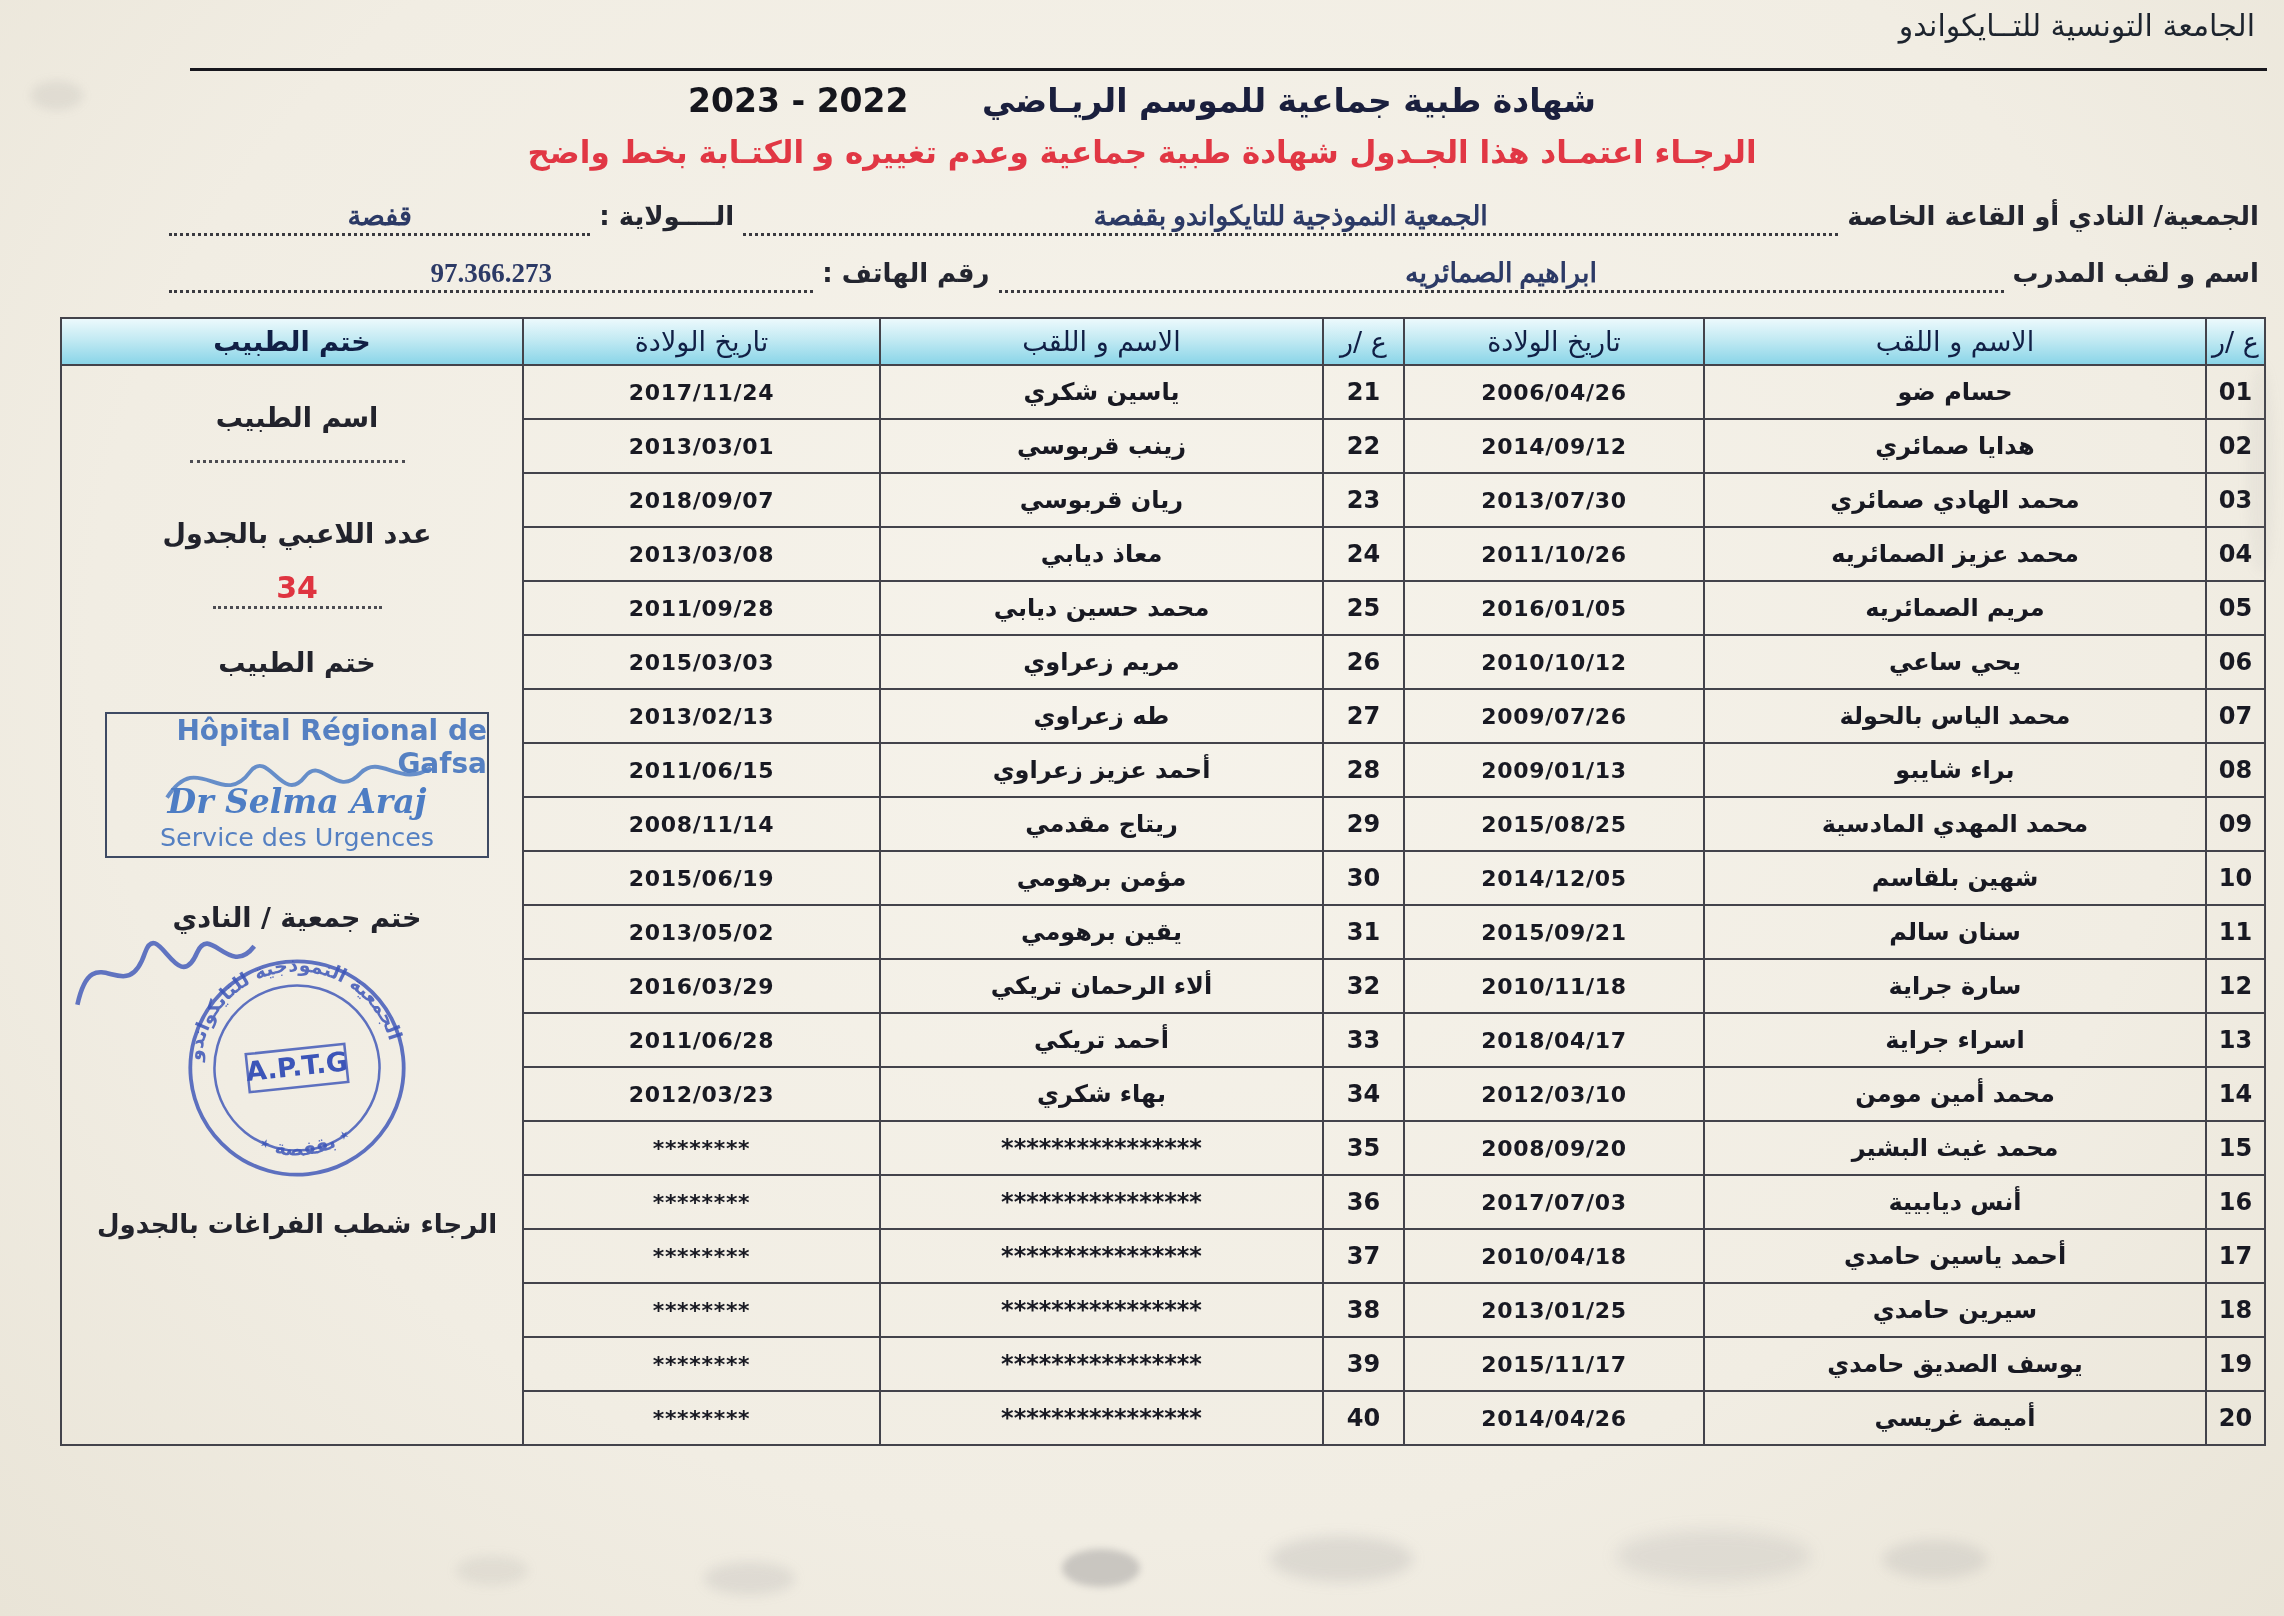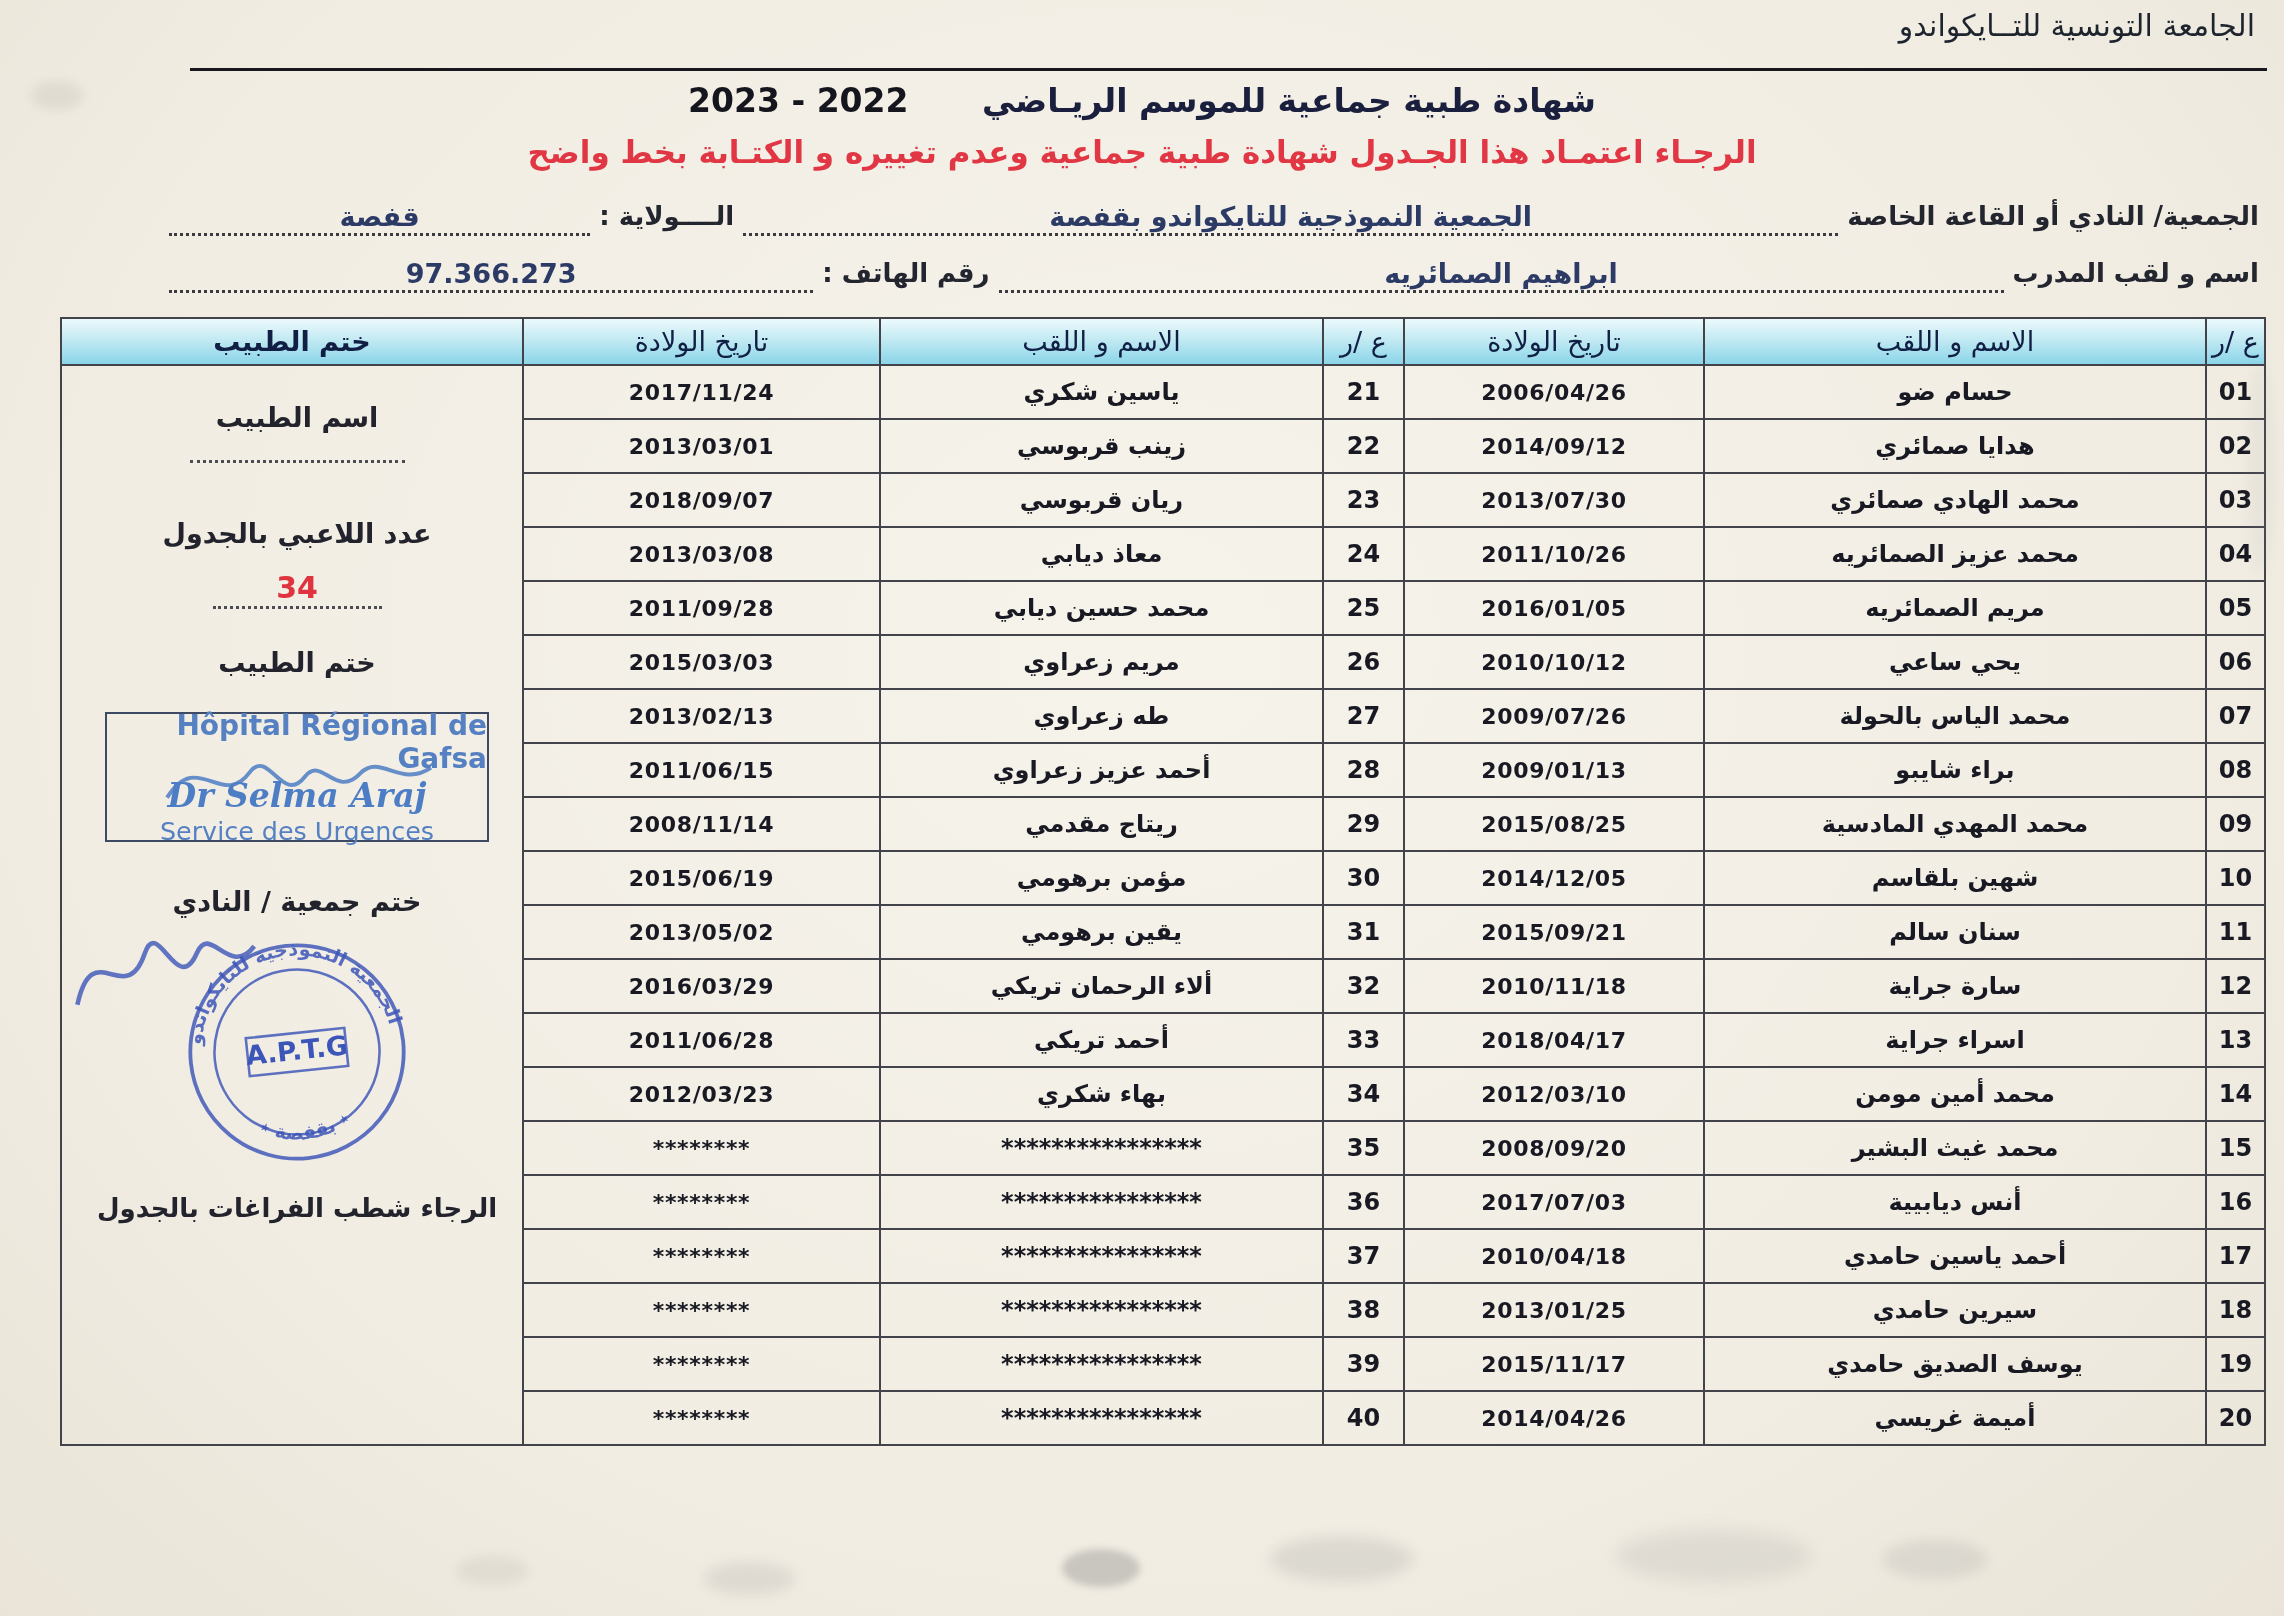--- a/index.html
+++ b/index.html
@@ -21,21 +21,21 @@
   .top-rule { position: absolute; top: 68px; right: 17px; left: 190px; border-top: 3.3px solid #17171d; }
   .title { position: absolute; top: 81px; left: 0; right: 0; text-align: center; font-size: 33px; font-weight: bold; color: #1a1f3d; }
   .title .season { margin-right: 62px; letter-spacing: 5.2px; color: #15161d; }
   .notice { position: absolute; top: 134px; left: 0; right: 0; text-align: center; font-size: 31px; font-weight: bold; color: #e13744; }
 
   
   .form-line { position: absolute; right: 25px; left: 160px; display: flex; align-items: flex-end; font-size: 26px; font-weight: bold; color: #23252f; }
   .line1 { top: 193px; height: 43px; }
   .line2 { top: 250px; height: 43px; }
   .form-line .label { white-space: nowrap; padding-bottom: 5.2px; }
-  .dotfill { border-bottom: 3.3px dotted #3a3a40; display: flex; justify-content: center; padding-bottom: 1.3px; margin: 0 9px; min-width: 0; }
+  .dotfill { border-bottom: 3.3px dotted #3a3a40; display: flex; justify-content: center; padding-bottom: 1.3px; margin: 0 9px; min-width: 0; font-family: Liberation Serif, serif; }
   .f-club  { flex: 2.6; }
   .f-state { flex: 1; }
   .f-coach { flex: 1.56; }
   .f-phone { flex: 1; }
   .ink { color: #2c3a66; font-size: 27px; font-weight: bold; white-space: nowrap; }
 
   
   .table-wrap { position: absolute; top: 317px; right: 18px; display: flex; align-items: stretch; }
   table.players { border-collapse: collapse; table-layout: fixed; width: 1741px; }
   .players th, .players td { border: 2px solid #43434b; text-align: center; vertical-align: middle; white-space: nowrap; overflow: hidden; padding: 0; }
@@ -59,22 +59,22 @@
   }
   .bodycell { flex: 1; position: relative; display: flex; flex-direction: column; align-items: center; padding-left: 10px; }
   .s-label { font-size: 27px; font-weight: bold; color: #22232c; }
   .l1 { margin-top: 36px; }
   .dotline { margin-top: 27px; width: 215px; border-bottom: 3.3px dotted #4c4c52; }
   .l2 { margin-top: 55px; }
   .countline { margin-top: 21px; width: 169px; border-bottom: 3.3px dotted #4c4c52; text-align: center; padding-bottom: 1.3px; }
   .count { color: #df3440; font-size: 30px; font-weight: bold; }
   .l3 { margin-top: 38px; }
   .hosp {
-    margin-top: 34px; width: 384px; height: 130px; border: 2.6px solid #3e4a63;
-    display: flex; flex-direction: column; align-items: center; justify-content: center; position: relative;
+    margin-top: 34px; width: 384px; height: 146px; border: 2.6px solid #3e4a63;
+    display: flex; flex-direction: column; align-items: center; position: relative;
   }
   .hosp .h1 { font-size: 28px; font-weight: bold; color: #5580c2; }
   .hosp .h2 { font-family: "DejaVu Serif", "Liberation Serif", serif; font-style: italic; font-size: 33px; font-weight: bold; color: #4d7dc4; margin-top: 1.3px; }
   .hosp .h3 { font-size: 25.4px; color: #5580c2; margin-top: 1.3px; }
   .hosp .sig { position: absolute; top: 29px; left: 52px; width: 280px; height: 78px; pointer-events: none; }
   .l4 { margin-top: 44px; }
   .round { margin-top: 7.8px; width: 254px; height: 254px; transform: rotate(-6deg); }
   .scribble { position: absolute; top: 541px; left: 5.2px; width: 195px; height: 124px; }
   .s-note { margin-top: 14.3px; font-size: 26px; font-weight: bold; color: #22232c; }
 

